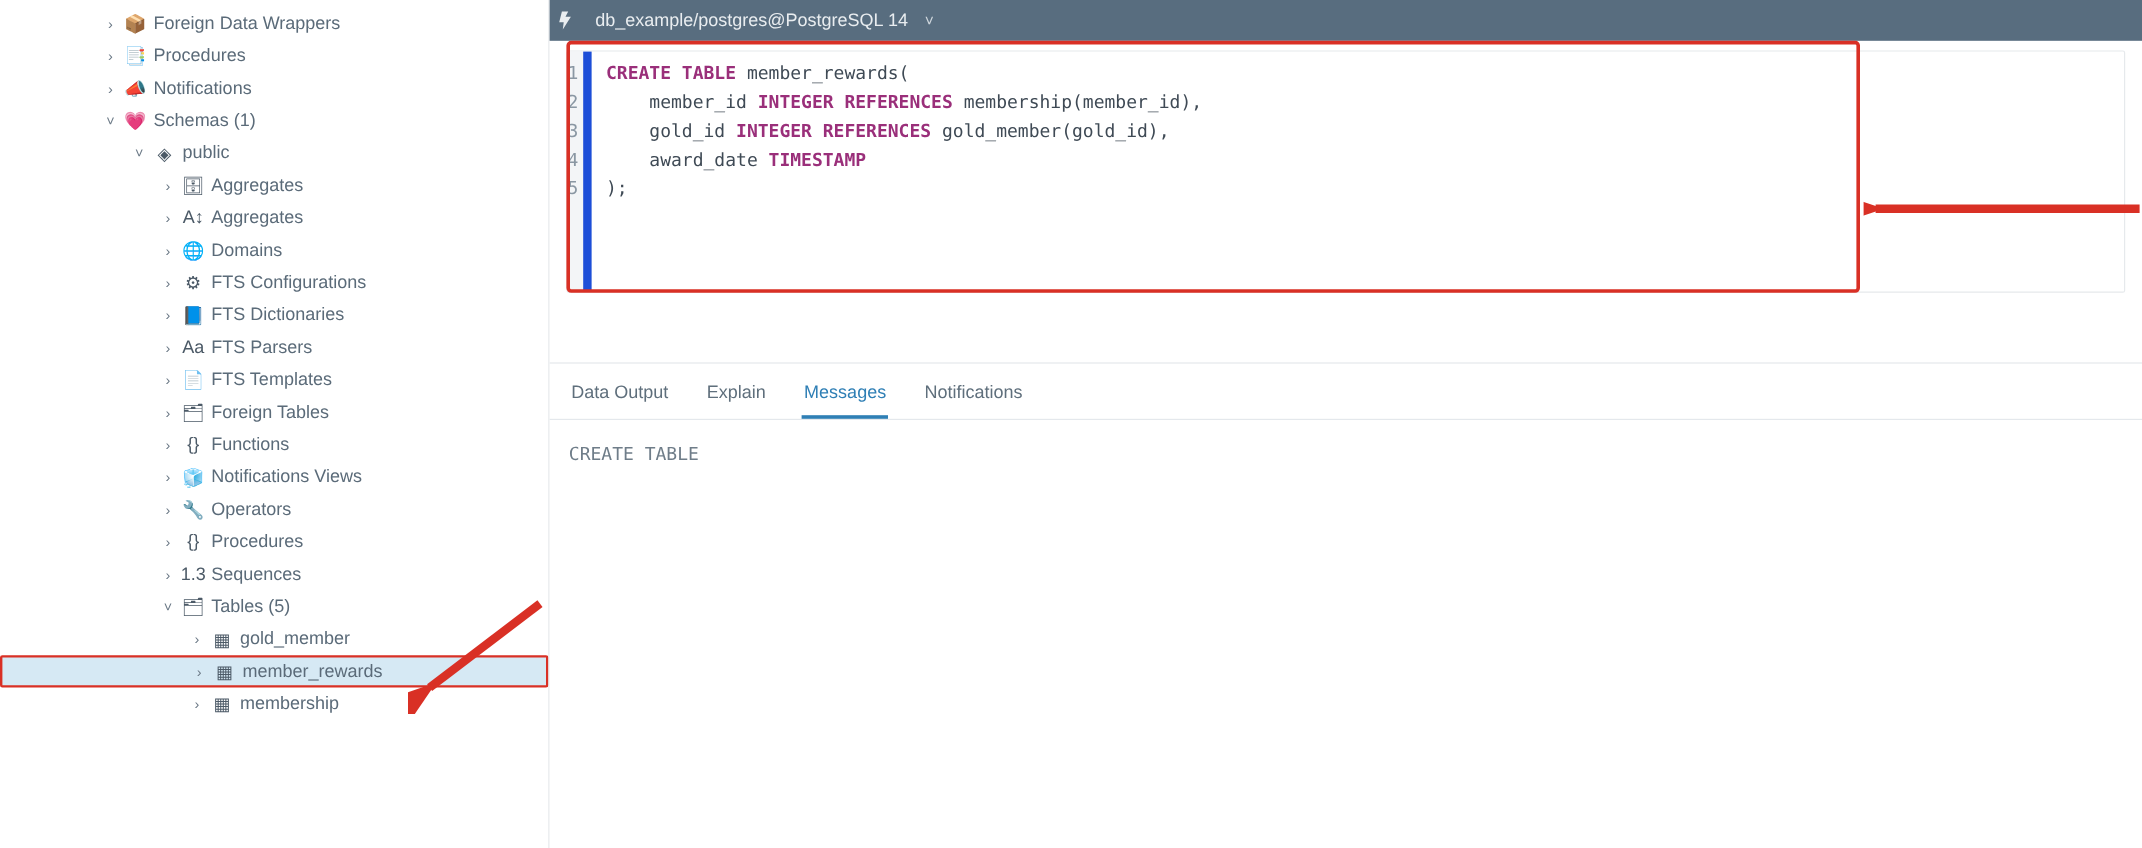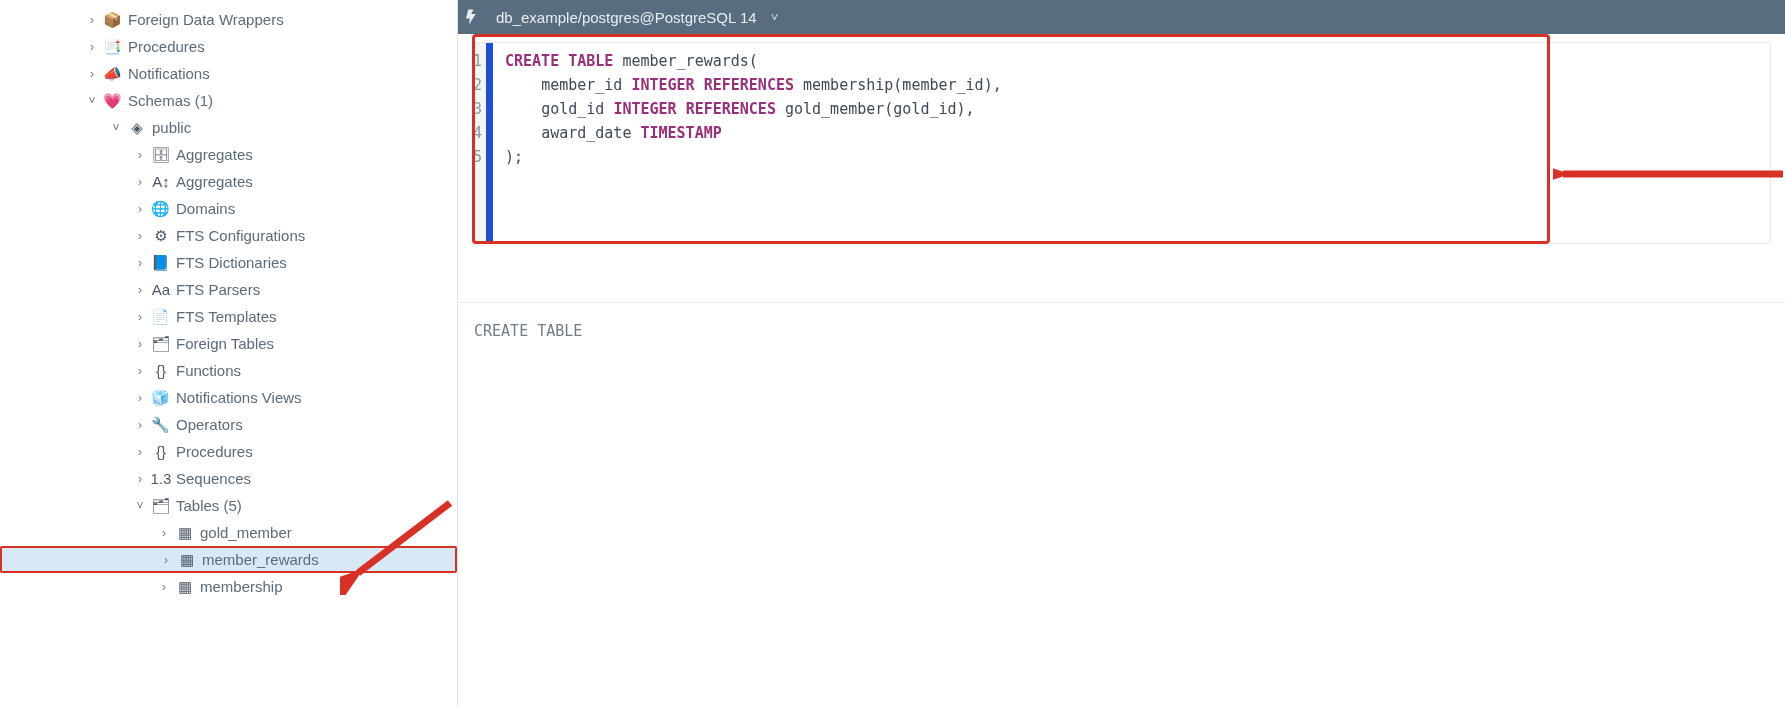--- a/index.html
+++ b/index.html
@@ -224,20 +224,26 @@
               <path d="M9,0 L0,3 L9,6 Z" fill="#d93025"></path>
             </marker>
           </defs>
         <line x1="230" y1="20" x2="10" y2="20" stroke="#d93025" stroke-width="7" marker-end="url(#ah1)"></line>
       </svg>
     </div>
 
     <div class="editor-gap"></div>
     <div class="divider"></div>
 
+    <div class="out-tabs">
+      <div class="out-tab">Data Output</div>
+      <div class="out-tab">Explain</div>
+      <div class="out-tab active">Messages</div>
+      <div class="out-tab">Notifications</div>
+    </div>
 
     <div class="output">
       <div>CREATE TABLE</div>
       <div style="height:14px"></div>
     </div>
   </div>
 </div>
 
 <svg class="arrow2" width="120" height="100">
   <defs>

